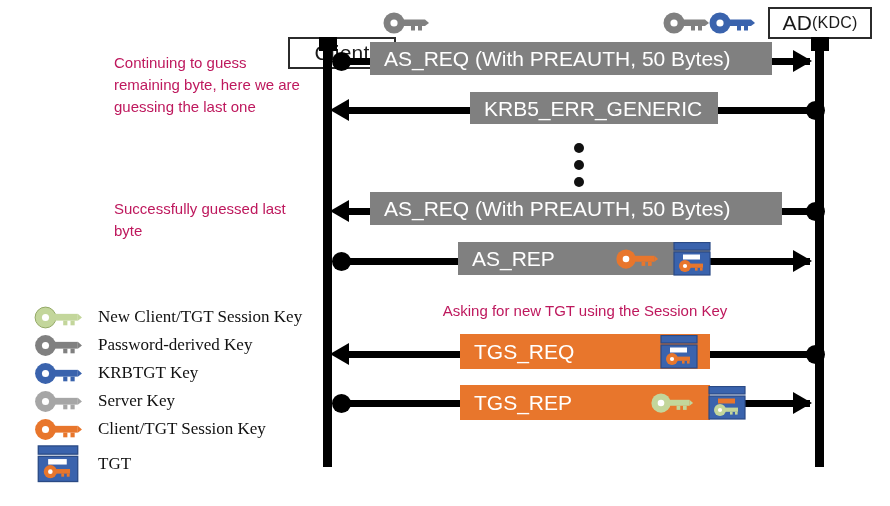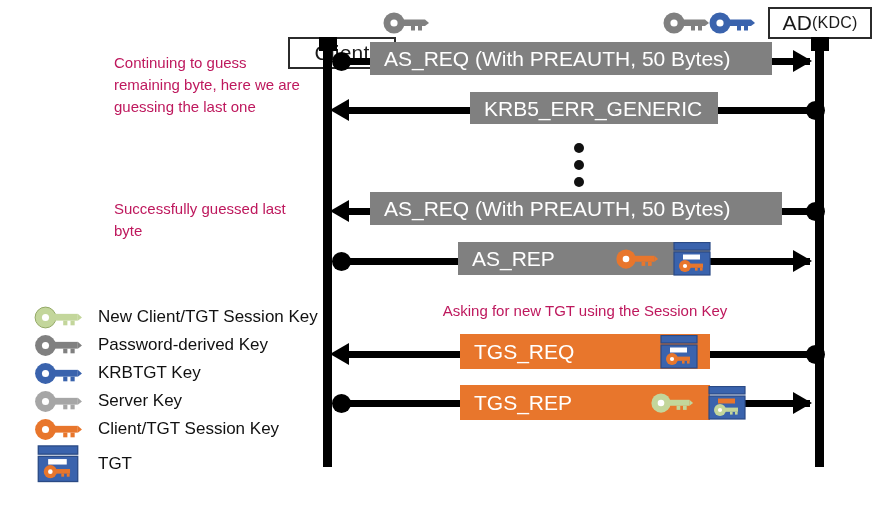--- a/index.html
+++ b/index.html
@@ -114,21 +114,21 @@
   
   .note {
     position: absolute;
     color: #be185d;
     font-size: 15px;
     line-height: 1.45;
   }
   .note.center { text-align: center; }
 
   
-  .legend { position: absolute; }
+  .legend { position: absolute; font-family: Liberation Serif, serif; }
   .legend-row {
     display: flex;
     align-items: center;
     height: 28px;
     gap: 12px;
   }
   .legend-row .legend-label {
     font-size: 17px;
     color: #111111;
     white-space: nowrap;

